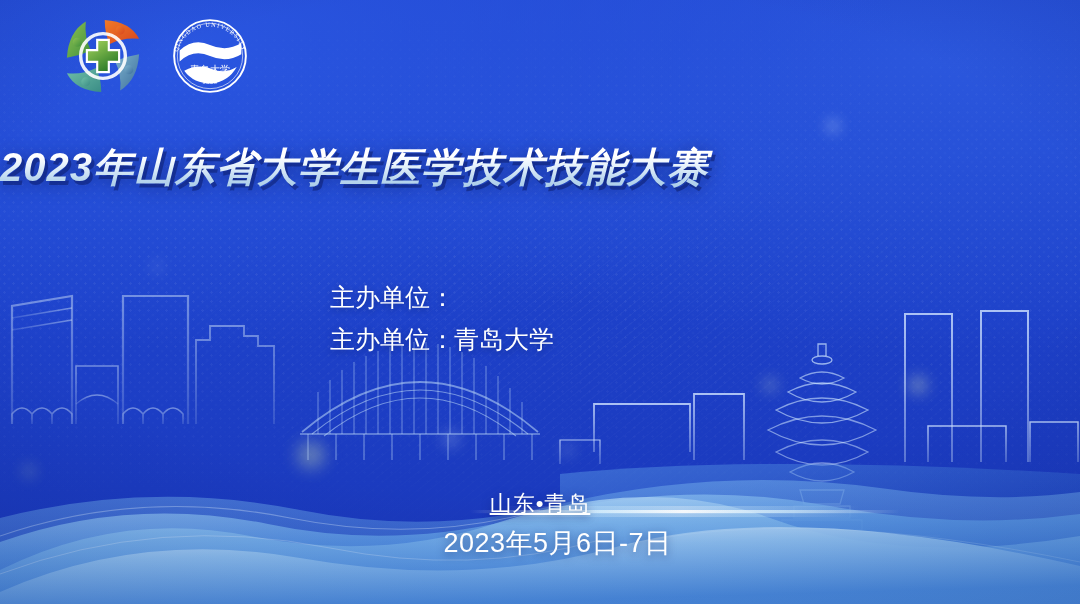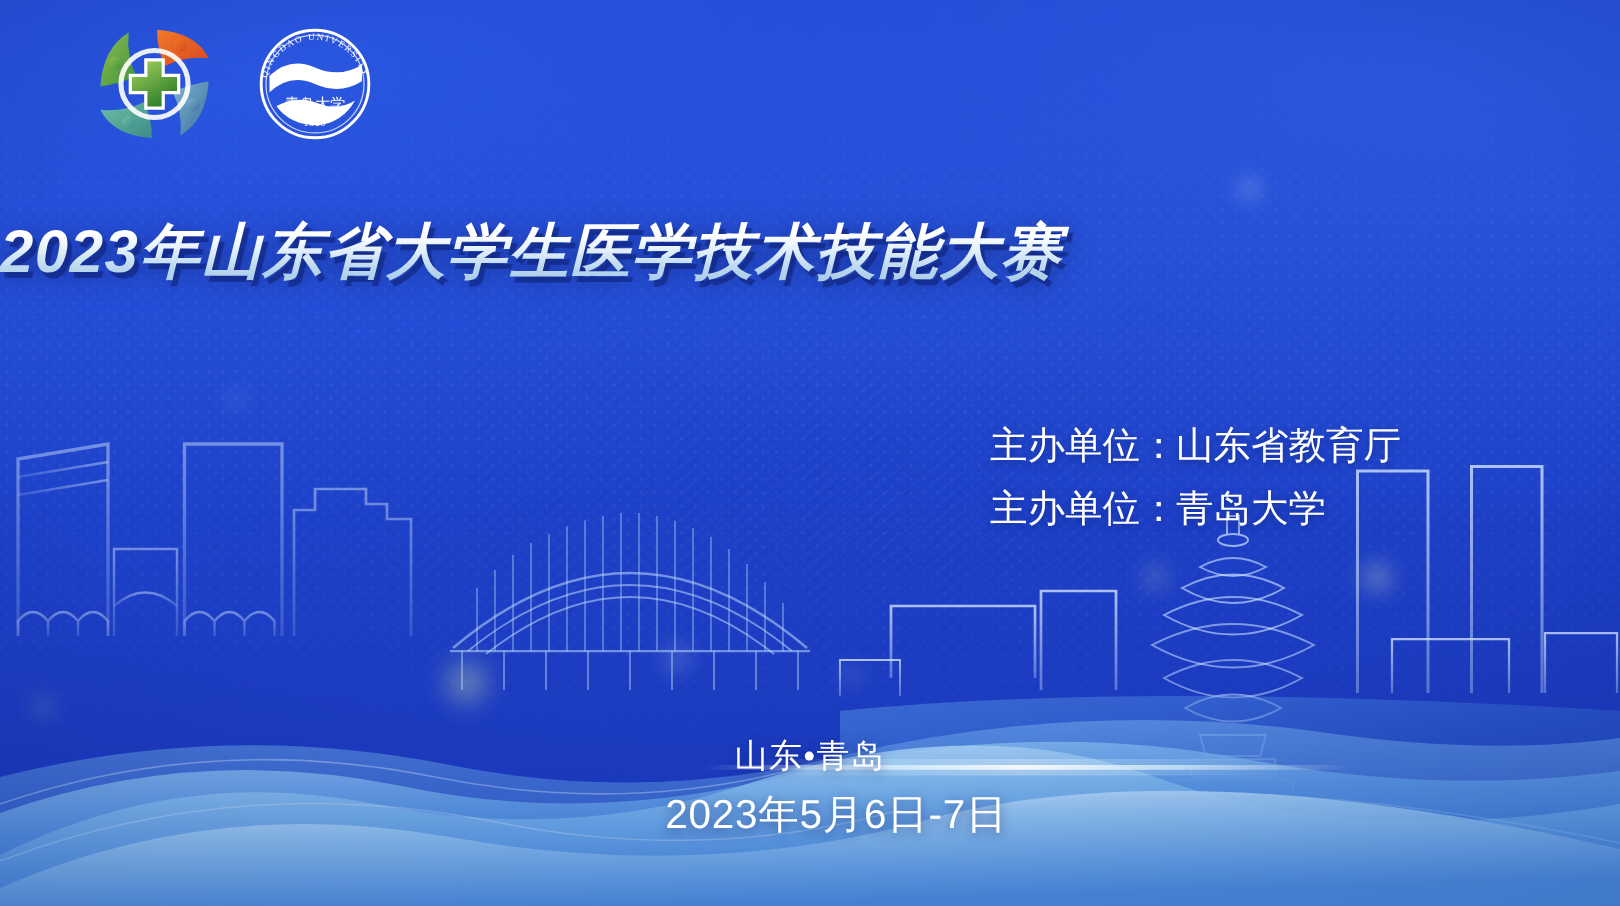--- a/index.html
+++ b/index.html
@@ -62,30 +62,31 @@
     filter:drop-shadow(3px 4px 0 rgba(12,30,110,.55)) drop-shadow(0 2px 9px rgba(8,22,90,.45));
     font-style:italic;
   }
 
   
   .orgs{
     position:absolute;left:0;right:0;top:276px;
     color:#ffffff;font-size:25px;line-height:42px;
     text-shadow:0 2px 6px rgba(10,25,95,.5);
   }
-  .org-row{display:flex;justify-content:flex-end;}
+  .org-row{display:flex;justify-content:center;}
   .org-inner{width:420px;display:flex;}
   .org-label{width:124px;text-align:left;white-space:nowrap;}
   .org-value{white-space:nowrap;}
 
   
   .place{
     position:absolute;left:0;right:0;top:489px;text-align:center;
     color:#ffffff;font-size:22px;letter-spacing:1px;
     text-shadow:0 2px 8px rgba(10,25,95,.55);
+    text-decoration:underline;
   }
   .date{
     position:absolute;left:0;right:0;top:525px;text-align:center;
     color:#ffffff;font-size:27px;letter-spacing:.5px;
     text-shadow:0 2px 8px rgba(10,25,95,.55);
     margin-left:35px;
   }
 </style>
 </head>
 <body>
@@ -399,21 +400,20 @@
       <text x="50" y="80.5" text-anchor="middle" font-size="7.2" fill="#ffffff" font-family="'Liberation Serif',serif" letter-spacing="0.6">1909</text>
     </svg>
   </div>
 
   <div class="title">2023年山东省大学生医学技术技能大赛</div>
 
   <div class="orgs">
     <div class="org-row">
       <div class="org-inner">
         <span class="org-label">主办单位：</span>
-        <span class="org-value">山东省教育厅</span>
       </div>
     </div>
     <div class="org-row">
       <div class="org-inner">
         <span class="org-label">主办单位：</span>
         <span class="org-value">青岛大学</span>
       </div>
     </div>
   </div>
 

